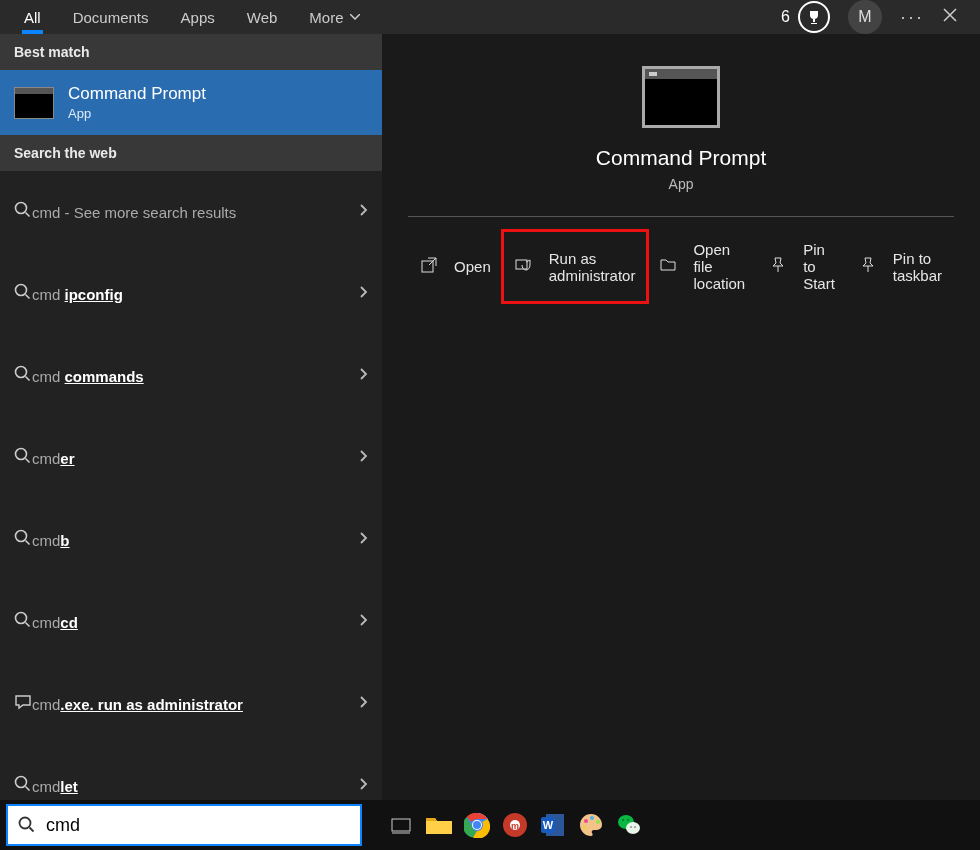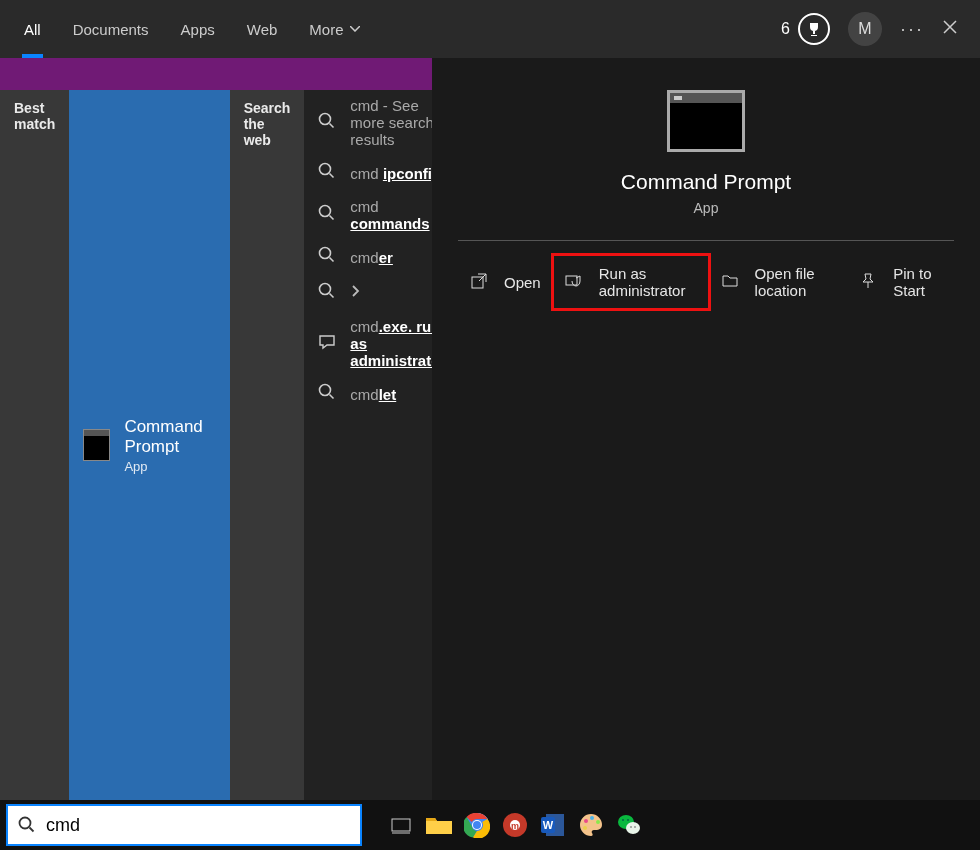--- a/index.html
+++ b/index.html
@@ -13,31 +13,31 @@
 .tab.active::after { content:""; position:absolute; bottom:0; left:14px; right:14px; height:4px; background:#0a84ff; }
 .more-chev { width:10px; height:6px; margin-left:6px;}
 .topbar-right { margin-left:auto; display:flex; align-items:center; gap:18px; padding-right:14px;}
 .reward { display:flex; align-items:center; gap:8px; color:#fff; font-size:16px;}
 .reward-circle { width:32px; height:32px; border:2px solid #fff; border-radius:50%; display:flex; align-items:center; justify-content:center;}
 .avatar { width:34px; height:34px; border-radius:50%; background: rgba(255,255,255,0.12); display:flex; align-items:center; justify-content:center; color:#ddd; font-size:16px;}
 .dots { color:#ccc; font-size:18px; letter-spacing:2px; cursor:pointer;}
 .close-x { color:#ccc; cursor:pointer;}
 
 .columns { flex:1; display:flex; }
-.left { width: 432px; background:#222; display:flex; flex-direction:row;margin-top:32px; }
+.left { width: 432px; background:#222; display:flex; flex-direction:column; }
 .right { flex:1; background:#1a1a1a; padding: 20px 26px; display:flex; flex-direction:column;}
 
 .section-hdr { background:#383838; color:#eaeaea; font-size:14px; font-weight:600; padding: 10px 14px;}
 .result-card { background:#2a6cb0; display:flex; align-items:center; padding:14px 14px; gap:14px; color:#fff; }
 .cmd-thumb-sm { width:40px; height:32px; background:#000; border:1px solid #888; position:relative;}
 .cmd-thumb-sm::before{content:"";position:absolute;top:0;left:0;right:0;height:6px;background:#555;}
 .result-title { font-size:17px; }
 .result-sub { font-size:13px; opacity:.85; margin-top:2px;}
 
-.web-item { display:flex; align-items:center; padding:7px 14px; gap:14px; color:#e8e8e8; cursor:pointer;}
+.web-item { display:flex; align-items:center; padding:30px 14px; color:#e8e8e8; cursor:pointer;}
 .search-icon-sm { width:18px; height:18px; flex-shrink:0; }
 .web-text { flex:1; font-size:15px;}
 .web-text .bold { font-weight:600; color:#fff;text-decoration:underline;}
 .web-text .dim { color:#aaa; font-weight:400;}
 .chev-right { color:#bbb;}
 .chat-icon { width:18px; height:18px; }
 
 .preview-head { display:flex; flex-direction:column; align-items:center; padding: 12px 0 24px; border-bottom:1px solid #555;}
 .cmd-thumb-lg { width:78px; height:62px; background:#000; border:3px solid #aaa; position:relative; margin-bottom:18px;}
 .cmd-thumb-lg::before{content:"";position:absolute;top:0;left:0;right:0;height:10px;background:#555;}
@@ -144,20 +144,31 @@
     <span class="web-text"><span class="dim">cmd</span><span class="bold">er</span><span class="dim"></span></span>
     <span class="chev-right"><svg width="10" height="16" viewBox="0 0 10 16">
                 <path d="M3 3l5 5-5 5" stroke="#bbb" stroke-width="1.8" fill="none"></path>
               </svg></span>
           </div>
           <div class="web-item">
             <span><svg class="search-icon-sm" viewBox="0 0 18 18">
                 <circle cx="7" cy="7" r="5.5" stroke="#ccc" stroke-width="1.6" fill="none"></circle>
                 <path d="M11.5 11.5l4 4" stroke="#ccc" stroke-width="1.6"></path>
               </svg></span>
+    <span class="web-text"><span class="dim">cmd</span><span class="bold">b</span><span class="dim"></span></span>
+    <span class="chev-right"><svg width="10" height="16" viewBox="0 0 10 16">
+                <path d="M3 3l5 5-5 5" stroke="#bbb" stroke-width="1.8" fill="none"></path>
+              </svg></span>
+          </div>
+          <div class="web-item">
+            <span><svg class="search-icon-sm" viewBox="0 0 18 18">
+                <circle cx="7" cy="7" r="5.5" stroke="#ccc" stroke-width="1.6" fill="none"></circle>
+                <path d="M11.5 11.5l4 4" stroke="#ccc" stroke-width="1.6"></path>
+              </svg></span>
+    <span class="web-text"><span class="dim">cmd</span><span class="bold">cd</span><span class="dim"></span></span>
     <span class="chev-right"><svg width="10" height="16" viewBox="0 0 10 16">
                 <path d="M3 3l5 5-5 5" stroke="#bbb" stroke-width="1.8" fill="none"></path>
               </svg></span>
           </div>
           <div class="web-item">
             <span><svg class="chat-icon" viewBox="0 0 18 18">
                 <path d="M2 3h14v9H9l-4 3v-3H2z" stroke="#ccc" stroke-width="1.4" fill="none"></path>
               </svg></span>
     <span class="web-text"><span class="dim">cmd</span><span class="bold">.exe. run as administrator</span><span class="dim"></span></span>
     <span class="chev-right"><svg width="10" height="16" viewBox="0 0 10 16">
@@ -202,20 +213,26 @@
             <span><svg viewBox="0 0 18 18">
                 <path d="M2 4h5l2 2h7v8H2z" stroke="#ddd" fill="none"></path>
               </svg></span>
             <span>Open file location</span>
           </div>
           <div class="action">
             <span><svg viewBox="0 0 18 18">
                 <path d="M6 2h6l-1 5 3 3H4l3-3zM9 10v6" stroke="#ddd" fill="none"></path>
               </svg></span>
             <span>Pin to Start</span>
+          </div>
+          <div class="action">
+            <span><svg viewBox="0 0 18 18">
+                <path d="M6 2h6l-1 5 3 3H4l3-3zM9 10v6" stroke="#ddd" fill="none"></path>
+              </svg></span>
+            <span>Pin to taskbar</span>
           </div>
         </div>
     </div>
   </div>
 </div>
 
 <div class="taskbar">
   <div class="searchbox">
     <svg class="search-icon-black" viewBox="0 0 18 18">
         <circle cx="7" cy="7" r="5.5" stroke="#333" stroke-width="1.8" fill="none"></circle>

